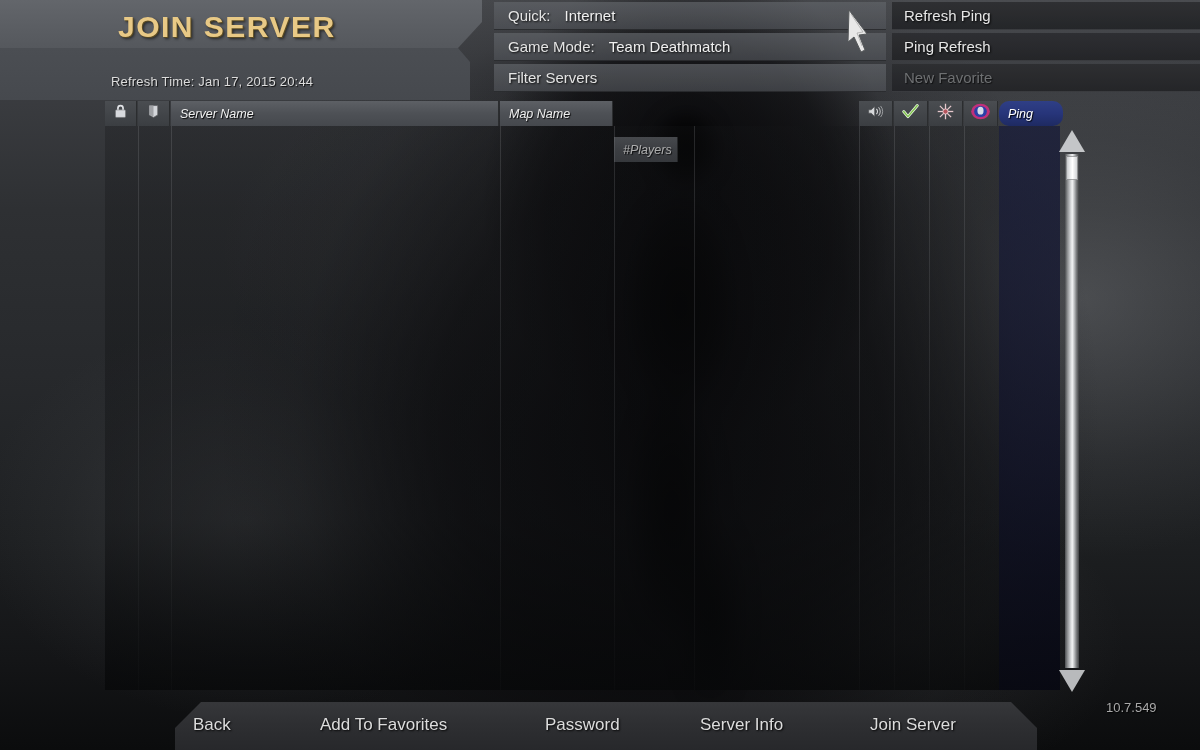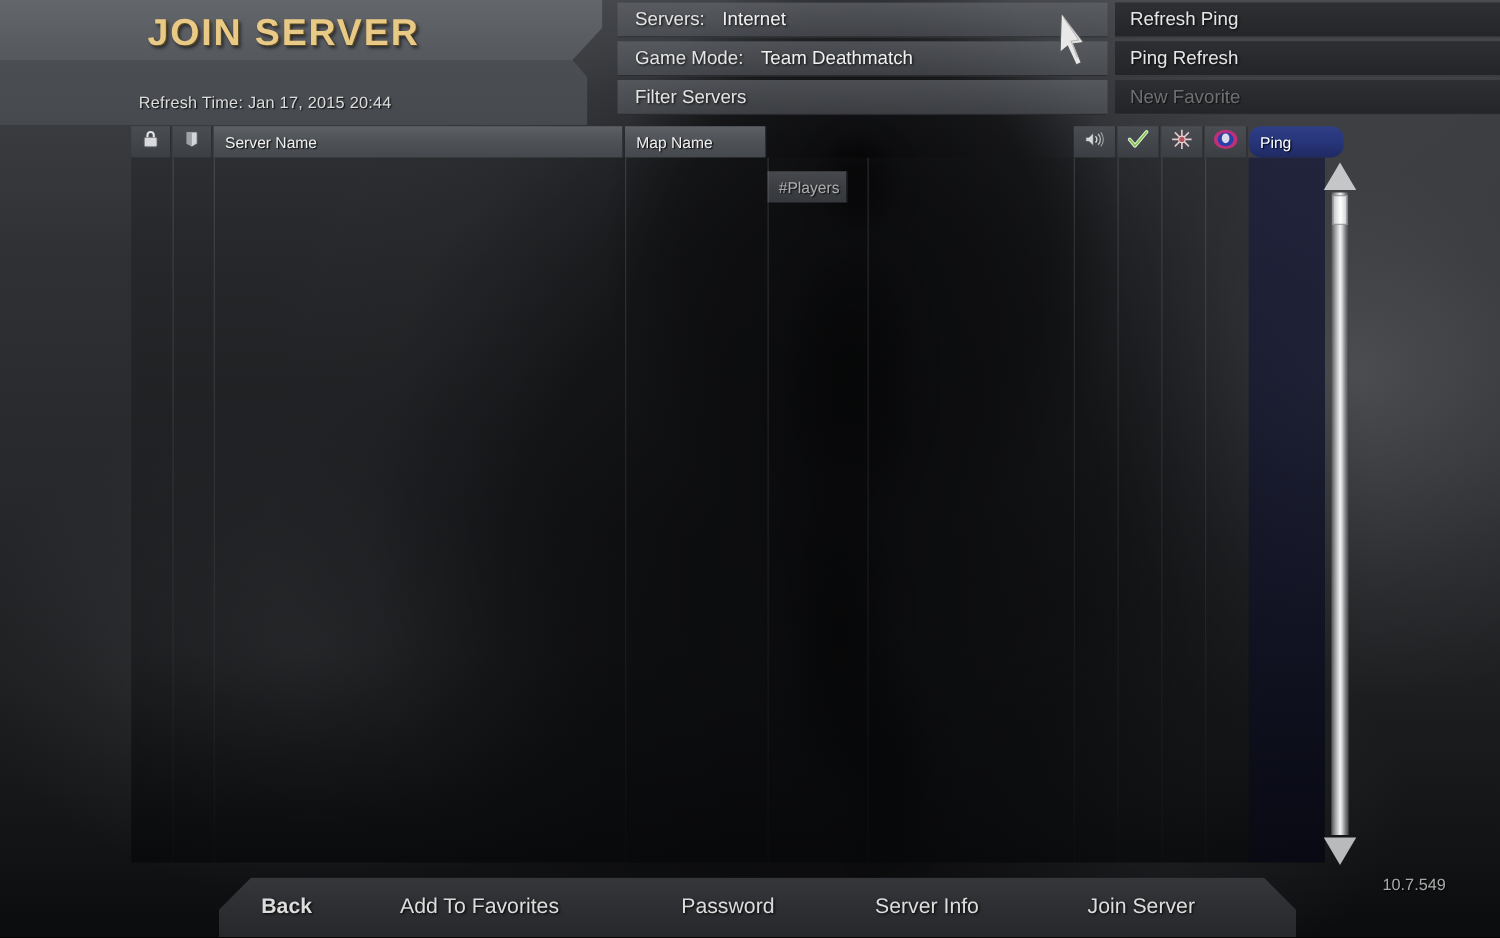--- a/index.html
+++ b/index.html
@@ -89,21 +89,21 @@
   .btnrow.disabled .blbl { color:#6e7072; text-shadow:1px 1px 1px rgba(0,0,0,0.6); }
   #btnrow0 { top:2px; }
   #btnrow1 { top:33px; }
   #btnrow2 { top:64px; }
 
   
   #cursor { position:absolute; left:845px; top:8px; width:44px; height:46px; }
 
   
   #headerrow {
-    position:absolute; left:105px; top:101px; width:955px; height:25px;
+    position:absolute; left:105px; top:101px; width:955px; height:25px;font-style:italic;
   }
   .hcell {
     position:absolute; top:0; height:25px;
     background:linear-gradient(180deg,#5d6065 0%,#4e5156 48%,#45484d 100%);
     border-right:1px solid #2b2d2f;
     display:flex; align-items:center;
     overflow:hidden;
   }
   .hcell .htxt {
     margin-left:9px; font-size:12.5px; color:#efefef;
@@ -176,21 +176,21 @@
 <div id="bottomfill"></div>
 <div id="bg"></div>
 <div id="bgfig"></div>
 
 <div id="titlebar"></div>
 <div id="titletext">JOIN SERVER</div>
 <div id="subbar"></div>
 <div id="refreshtime">Refresh Time: Jan 17, 2015  20:44</div>
 
 <div class="optrow" id="optrow0">
-  <span class="lbl">Servers:</span>
+  <span class="lbl">Quick:</span>
   <span class="val">Internet</span>
 </div>
 <div class="optrow" id="optrow1">
   <span class="lbl">Game Mode:</span>
   <span class="val">Team Deathmatch</span>
 </div>
 <div class="optrow" id="optrow2">
   <span class="lbl">Filter Servers</span>
 </div>
 
@@ -256,21 +256,21 @@
           <circle cx="11" cy="11" r="3" fill="#b4545c" stroke="#e8d0d4" stroke-width="1"></circle>
         </svg></span>
     </div>
     <div class="hcell icon" style="left: 859px; width: 34px;">
       <span><svg viewBox="0 0 24 20" width="21" height="17">
           <ellipse cx="12" cy="10" rx="11" ry="9" fill="#c0307a"></ellipse>
           <ellipse cx="12" cy="10" rx="7.5" ry="6.5" fill="#2a3fa8"></ellipse>
           <ellipse cx="12" cy="9" rx="3.6" ry="4.6" fill="#d8dce8"></ellipse>
         </svg></span>
     </div>
-    <div class="hcell ping" style="left: 894px; width: 76px; border-radius: 10px;">
+    <div class="hcell ping" style="left: 894px; width: 64px; border-radius: 10px;">
       <span class="htxt">Ping</span>
     </div>
   </div>
 
 <div id="listbody">
   <div id="pingcol" style="left: 894px; width: 68px;"></div>
 <div class="vline" style="left: 33px;"></div>
     <div class="vline" style="left: 66px;"></div>
     <div class="vline" style="left: 395px;"></div>
     <div class="vline" style="left: 509px;"></div>
@@ -286,19 +286,19 @@
     <div class="striangle" style="border-bottom:22px solid #c4c6c8;"></div>
   </div>
   <div id="strack"></div>
   <div id="sthumb"></div>
   <div class="sarrow" style="top:538px;display:flex;justify-content:center;align-items:flex-end;">
     <div class="striangle" style="border-top:22px solid #b8babc;"></div>
   </div>
 </div>
 
 <div id="bottombar">
-    <div class="bbtn" style="left: 34px; font-weight: bold;">Back</div>
+    <div class="bbtn" style="left: 18px;">Back</div>
     <div class="bbtn" style="left: 145px;">Add To Favorites</div>
     <div class="bbtn" style="left: 370px;">Password</div>
     <div class="bbtn" style="left: 525px;">Server Info</div>
     <div class="bbtn" style="left: 695px;">Join Server</div>
   </div>
 <div id="version">10.7.549</div>
 
 </body></html>

